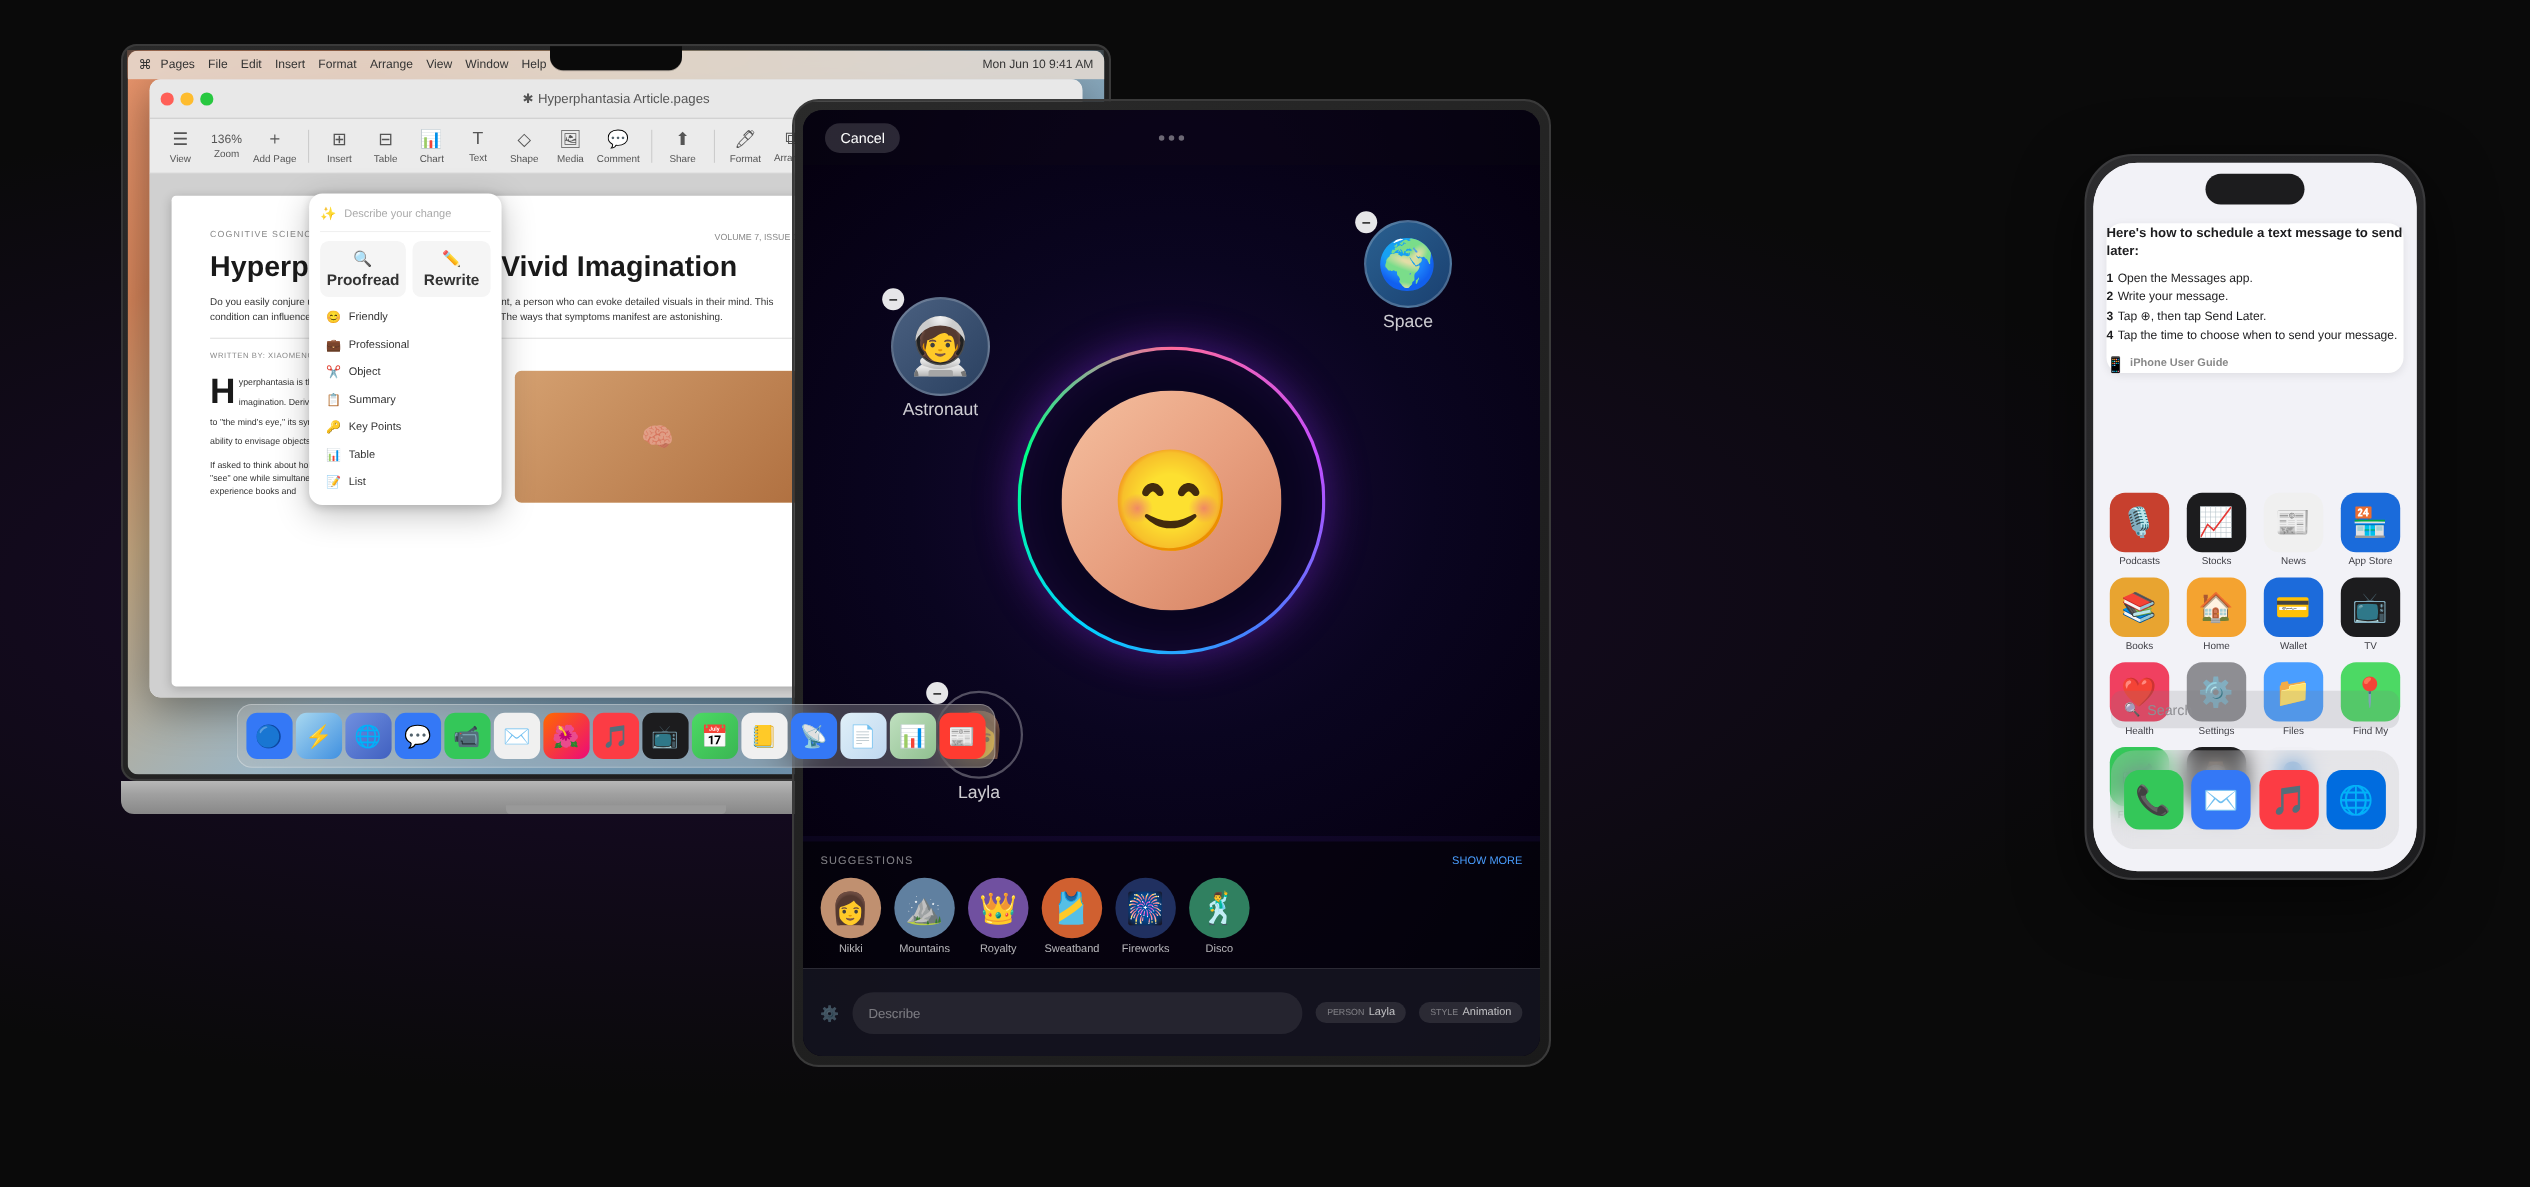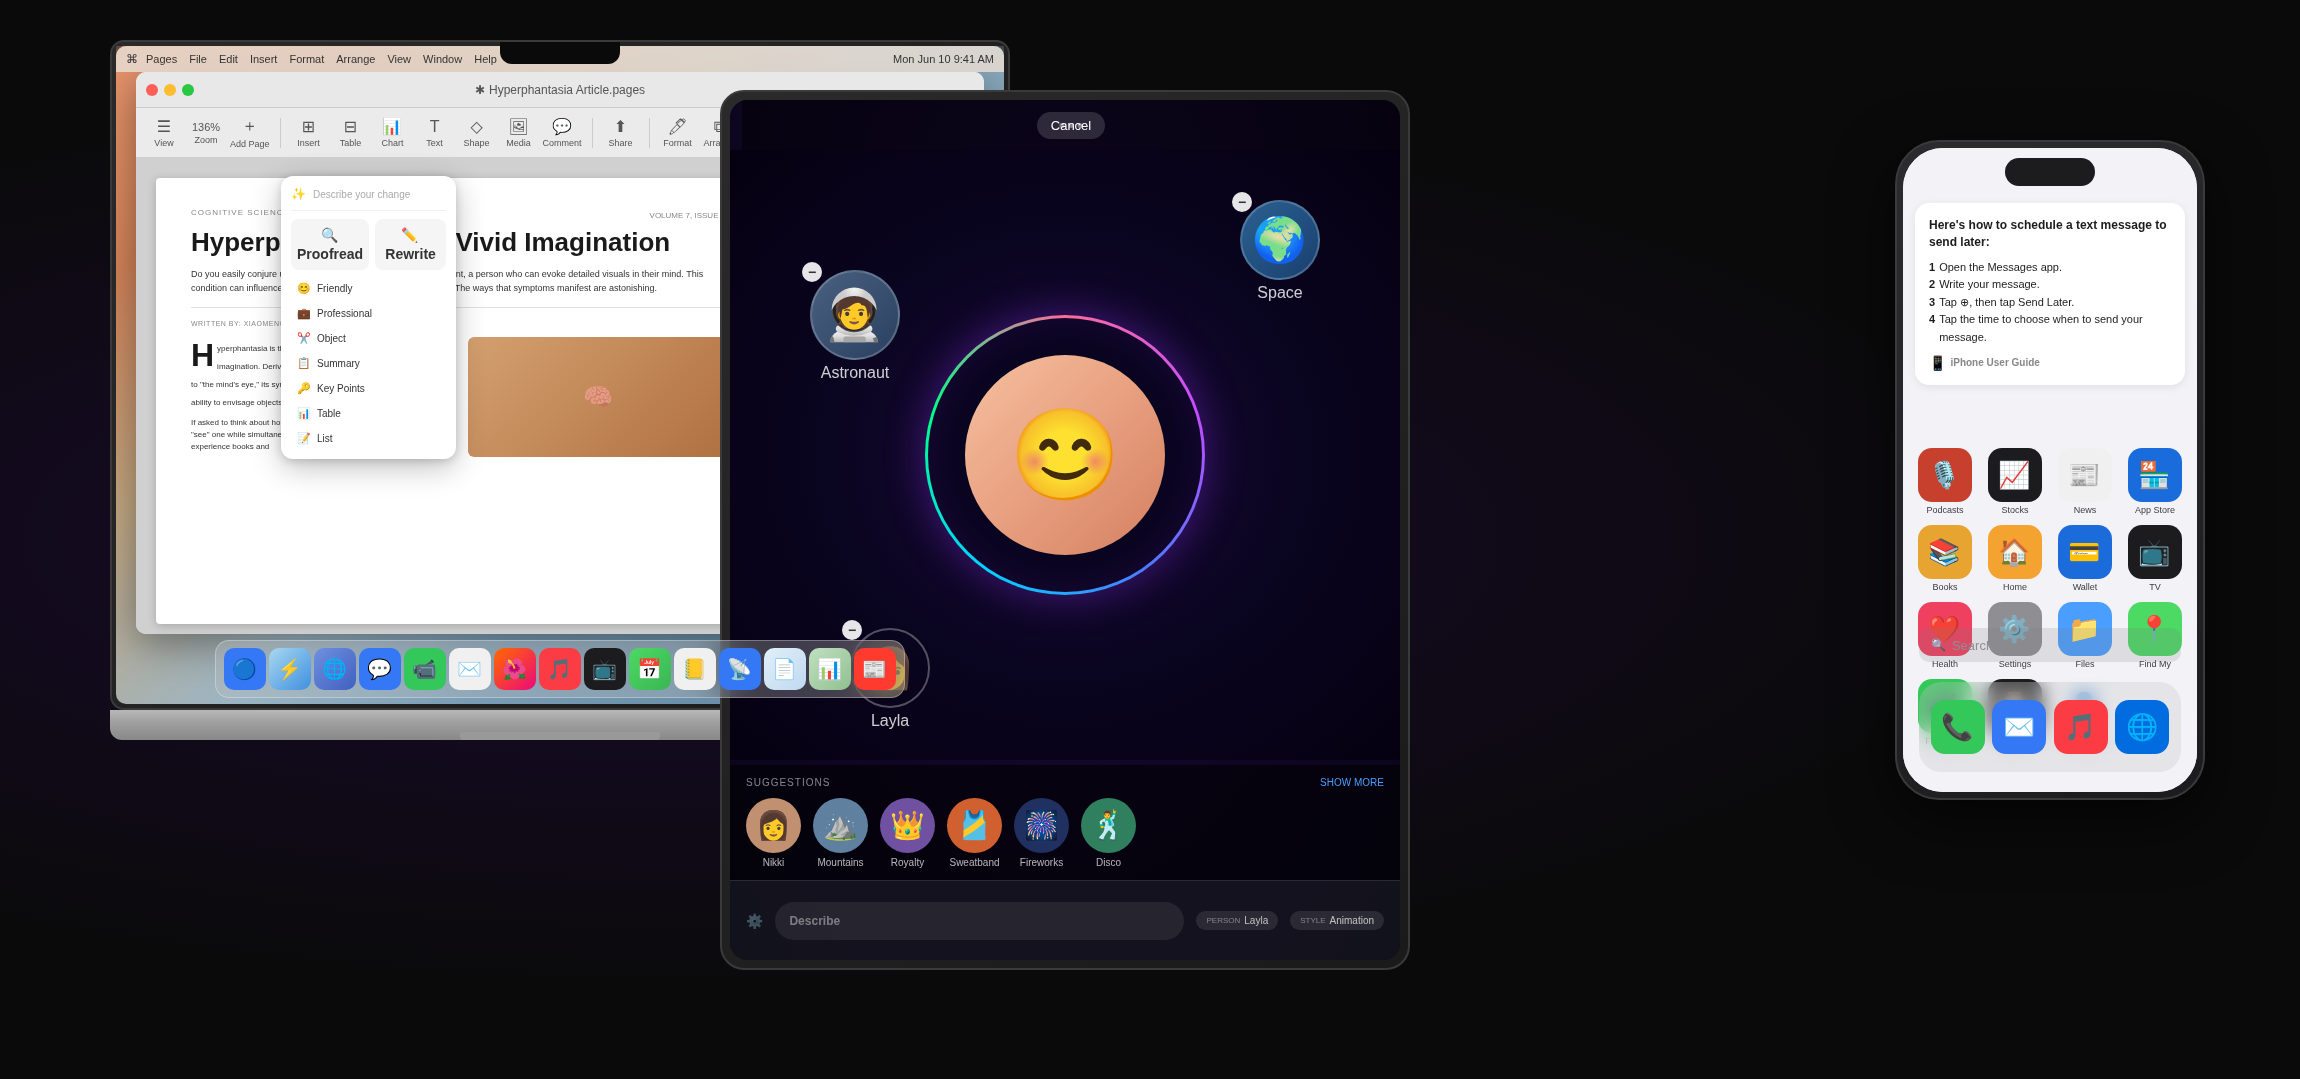--- a/index.html
+++ b/index.html
@@ -497,29 +497,28 @@
       right: 8px;
       bottom: 8px;
       background: #0a0a0f;
       border-radius: 18px;
       overflow: hidden;
     }
 
     .ipad-topbar {
       position: absolute;
       top: 0;
-      left: 12px;
+      left: 0;
       right: 0;
       height: 50px;
       background: rgba(0,0,0,0.5);
       display: flex;
       align-items: center;
       padding: 12px 20px;
       z-index: 5;
-      justify-content: center;
     }
 
     .ipad-cancel-btn {
       padding: 6px 14px;
       background: rgba(255,255,255,0.15);
       border-radius: 20px;
       font-size: 13px;
       color: white;
     }
 
@@ -719,21 +718,20 @@
     }
 
     .ipad-describe {
       flex: 1;
       background: rgba(255,255,255,0.08);
       border-radius: 20px;
       padding: 12px 14px;
       display: flex;
       align-items: center;
       gap: 8px;
-      font-weight: bold;
     }
 
     .ipad-describe-text {
       font-size: 12px;
       color: rgba(255,255,255,0.4);
     }
 
     .ipad-person-tag {
       background: rgba(255,255,255,0.1);
       border-radius: 12px;
@@ -841,21 +839,20 @@
       background: #f2f2f7;
     }
 
     .imessage-bubble-card {
       position: absolute;
       top: 55px;
       left: 12px;
       right: 12px;
       background: white;
       border-radius: 14px;
-      padding: 14px;
       box-shadow: 0 2px 8px rgba(0,0,0,0.08);
     }
 
     .bubble-title {
       font-size: 12px;
       font-weight: 600;
       color: #1c1c1e;
       margin-bottom: 8px;
       line-height: 1.4;
     }

